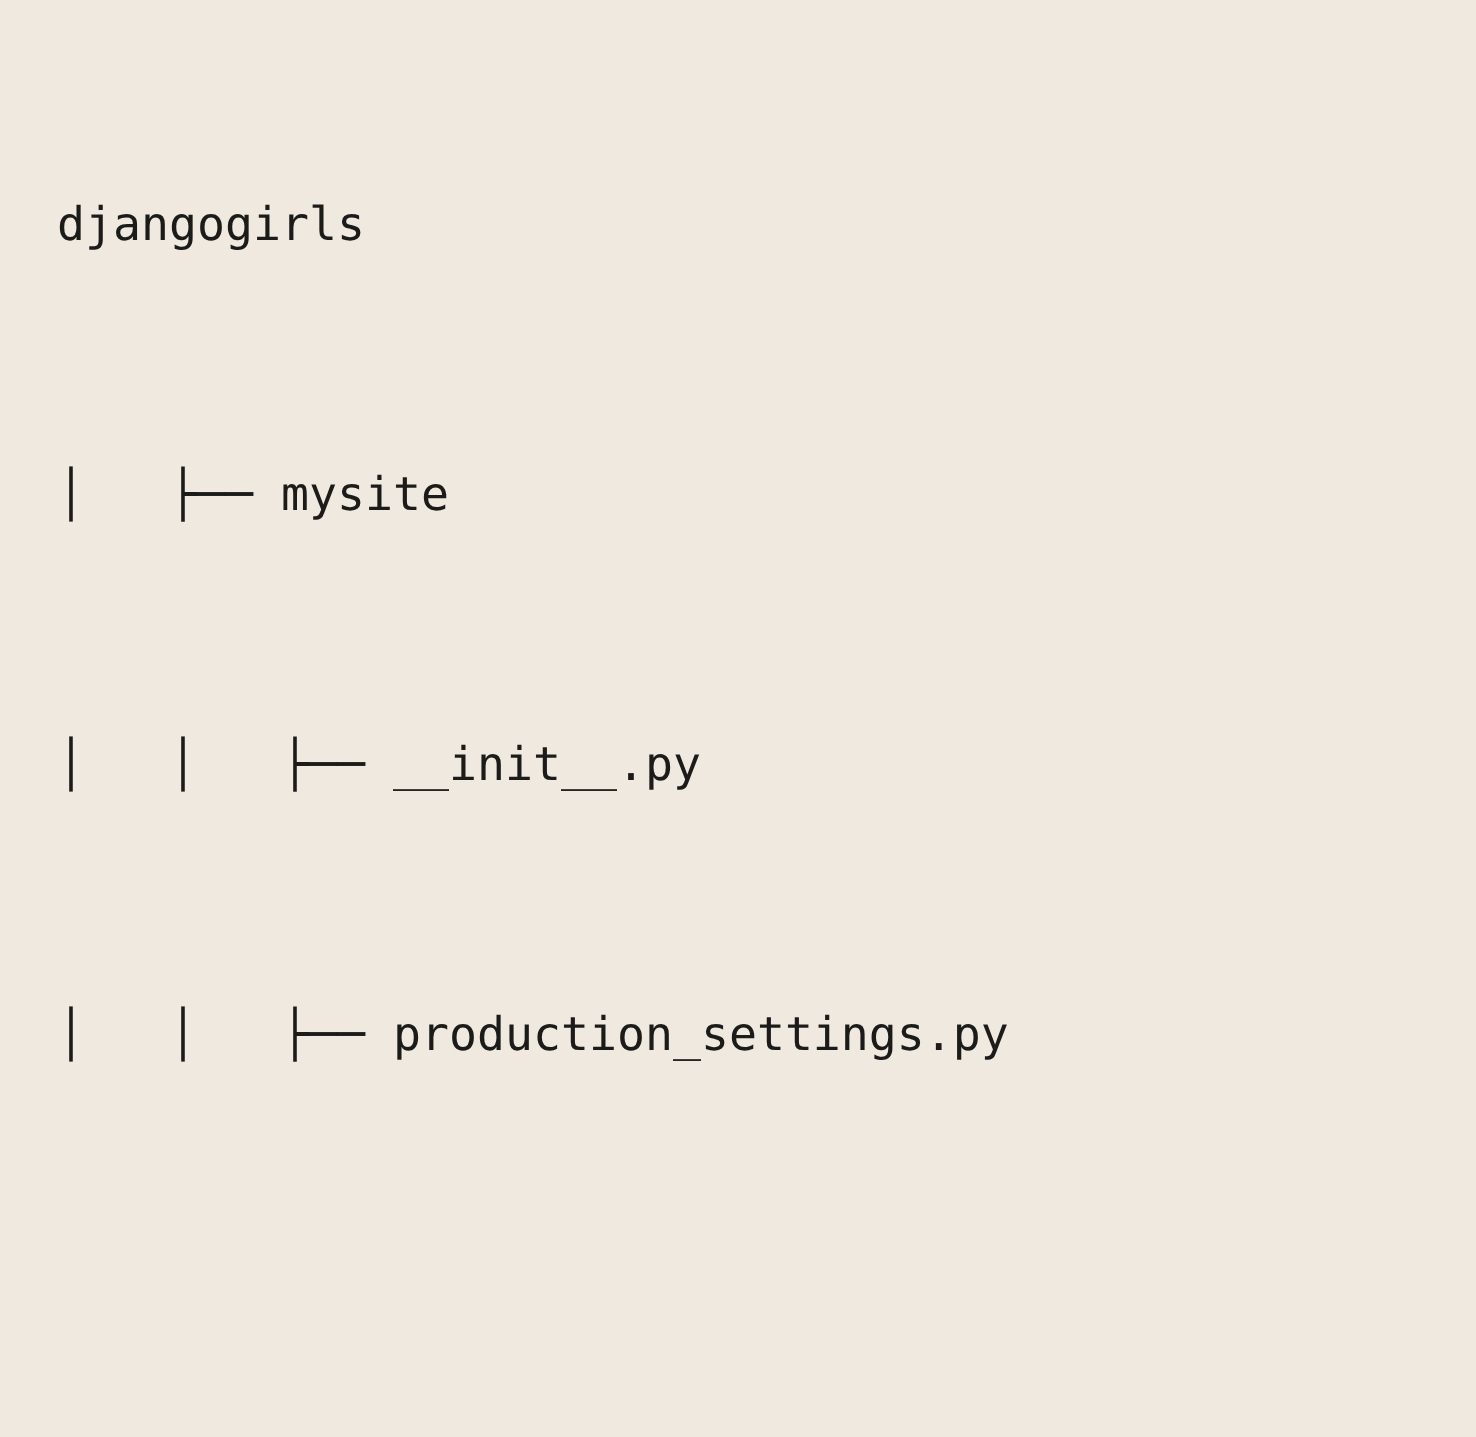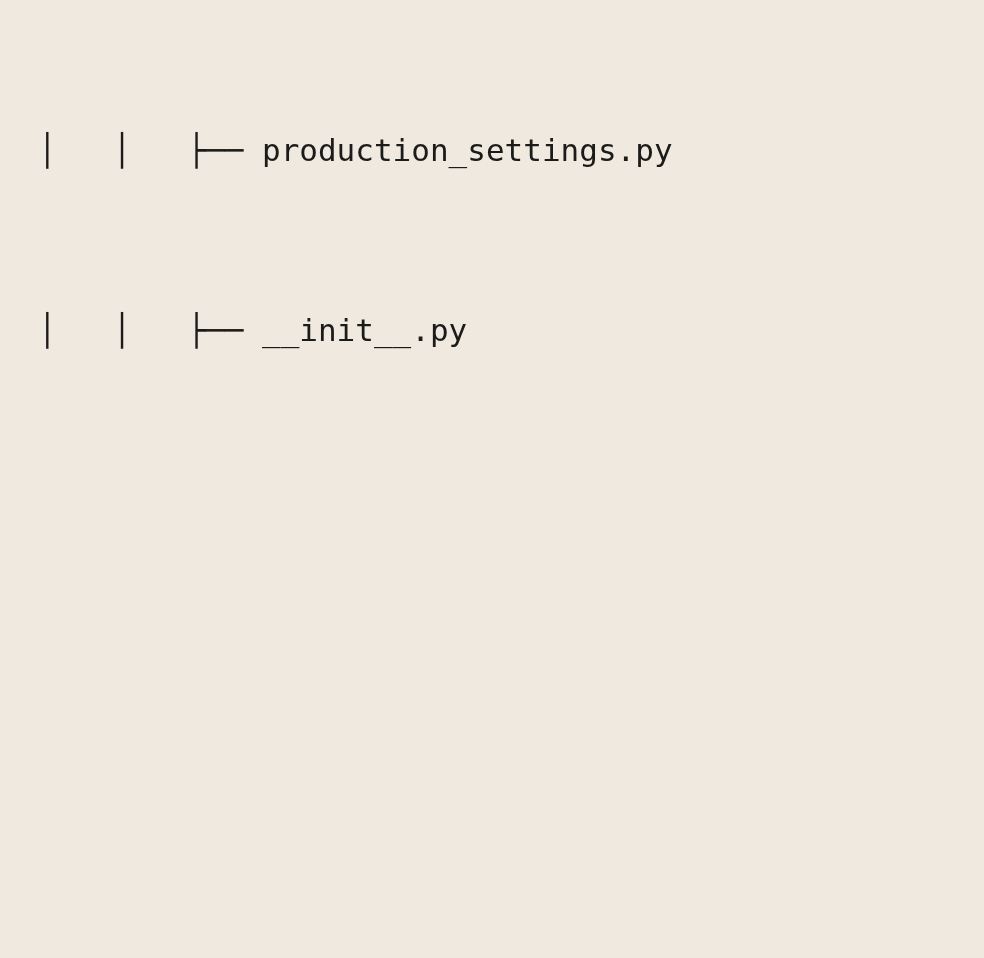--- a/index.html
+++ b/index.html
@@ -25,22 +25,24 @@
   }
   .tree-line {
     height: 60px;
     white-space: pre;
   }
 </style>
 </head>
 <body>
 
 <div class="tree">
+  <div class="tree-line">djangogirls</div>
+  <div class="tree-line">│   ├── mysite</div>
+  <div class="tree-line">│   │   ├── __init__.py</div>
   <div class="tree-line">│   │   ├── production_settings.py</div>
-  <div class="tree-line">│   │   ├── __init__.py</div>
   
   
   
   
   
   
   
   
   
   

